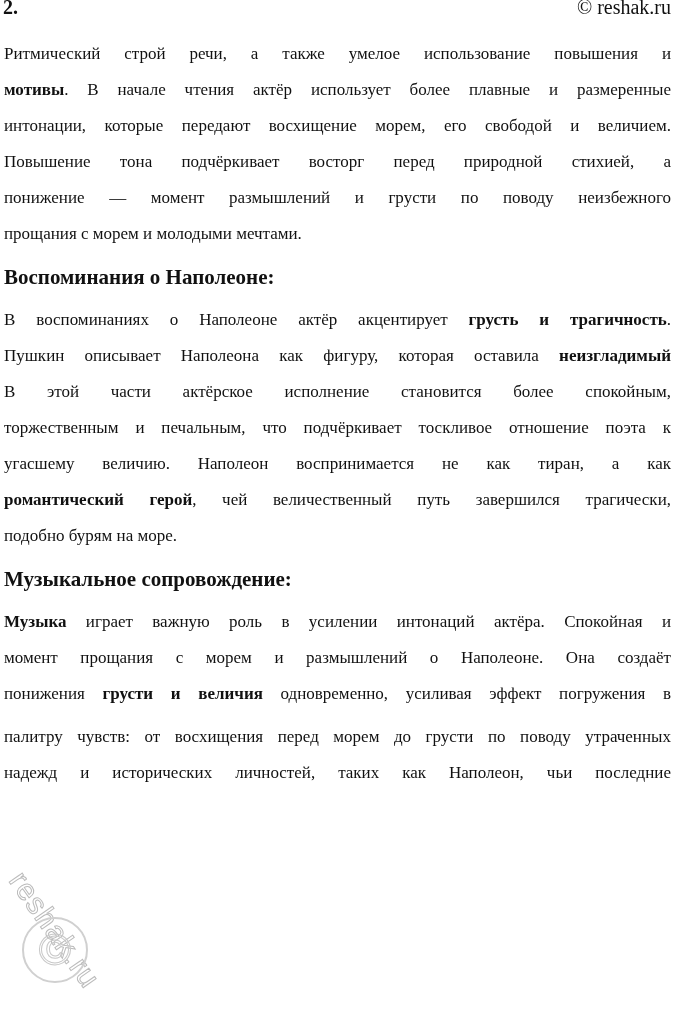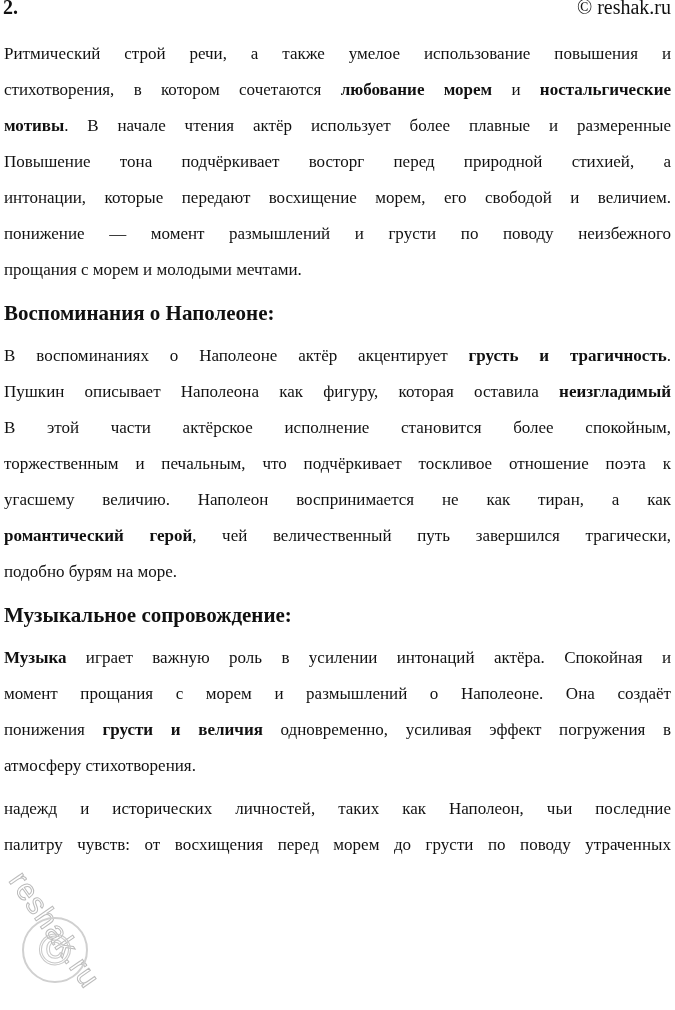--- a/index.html
+++ b/index.html
@@ -41,24 +41,23 @@
 <body>
 
 <div class="header">
   <span class="num">2.</span>
   <span class="copy">© reshak.ru</span>
 </div>
 
 <div class="content">
   <div>
     <div class="line"><span>Ритмический строй речи, а также умелое использование повышения и</span></div>
-    <div class="line"><span>стихотворения, в котором сочетаются </span><b>любование морем</b><span> и </span><b>ностальгические</b></div>
     <div class="line"><b>мотивы</b><span>. В начале чтения актёр использует более плавные и размеренные</span></div>
+    <div class="line"><span>интонации, которые передают восхищение морем, его свободой и величием.</span></div>
     <div class="line"><span>Повышение тона подчёркивает восторг перед природной стихией, а</span></div>
-    <div class="line"><span>интонации, которые передают восхищение морем, его свободой и величием.</span></div>
     <div class="line"><span>понижение — момент размышлений и грусти по поводу неизбежного</span></div>
     <div class="line last"><span>прощания с морем и молодыми мечтами.</span></div>
   </div>
 
   <div class="gap"></div>
   <div class="heading">Воспоминания о Наполеоне:</div>
   <div class="gap"></div>
 
   <div>
     <div class="line"><span>В воспоминаниях о Наполеоне актёр акцентирует </span><b>грусть и трагичность</b><span>.</span></div>
@@ -71,28 +70,27 @@
   </div>
 
   <div class="gap"></div>
   <div class="heading">Музыкальное сопровождение:</div>
   <div class="gap"></div>
 
   <div>
     <div class="line"><b>Музыка</b><span> играет важную роль в усилении интонаций актёра. Спокойная и</span></div>
     <div class="line"><span>момент прощания с морем и размышлений о Наполеоне. Она создаёт</span></div>
     <div class="line"><span>понижения </span><b>грусти и величия</b><span> одновременно, усиливая эффект погружения в</span></div>
-    <div class="line last"><span>атмосферу стихотворения.</span></div>
   </div>
 
   <div class="gap"></div>
 
   <div>
+    <div class="line"><span>палитру чувств: от восхищения перед морем до грусти по поводу утраченных</span></div>
     <div class="line"><span>надежд и исторических личностей, таких как Наполеон, чьи последние</span></div>
-    <div class="line"><span>палитру чувств: от восхищения перед морем до грусти по поводу утраченных</span></div>
     <div class="line last"></div>
   </div>
 </div>
 
 <div class="watermark">
   <span class="wm-text">reshak.ru</span>
   <span class="wm-circle">©</span>
 </div>
 
 </body></html>

